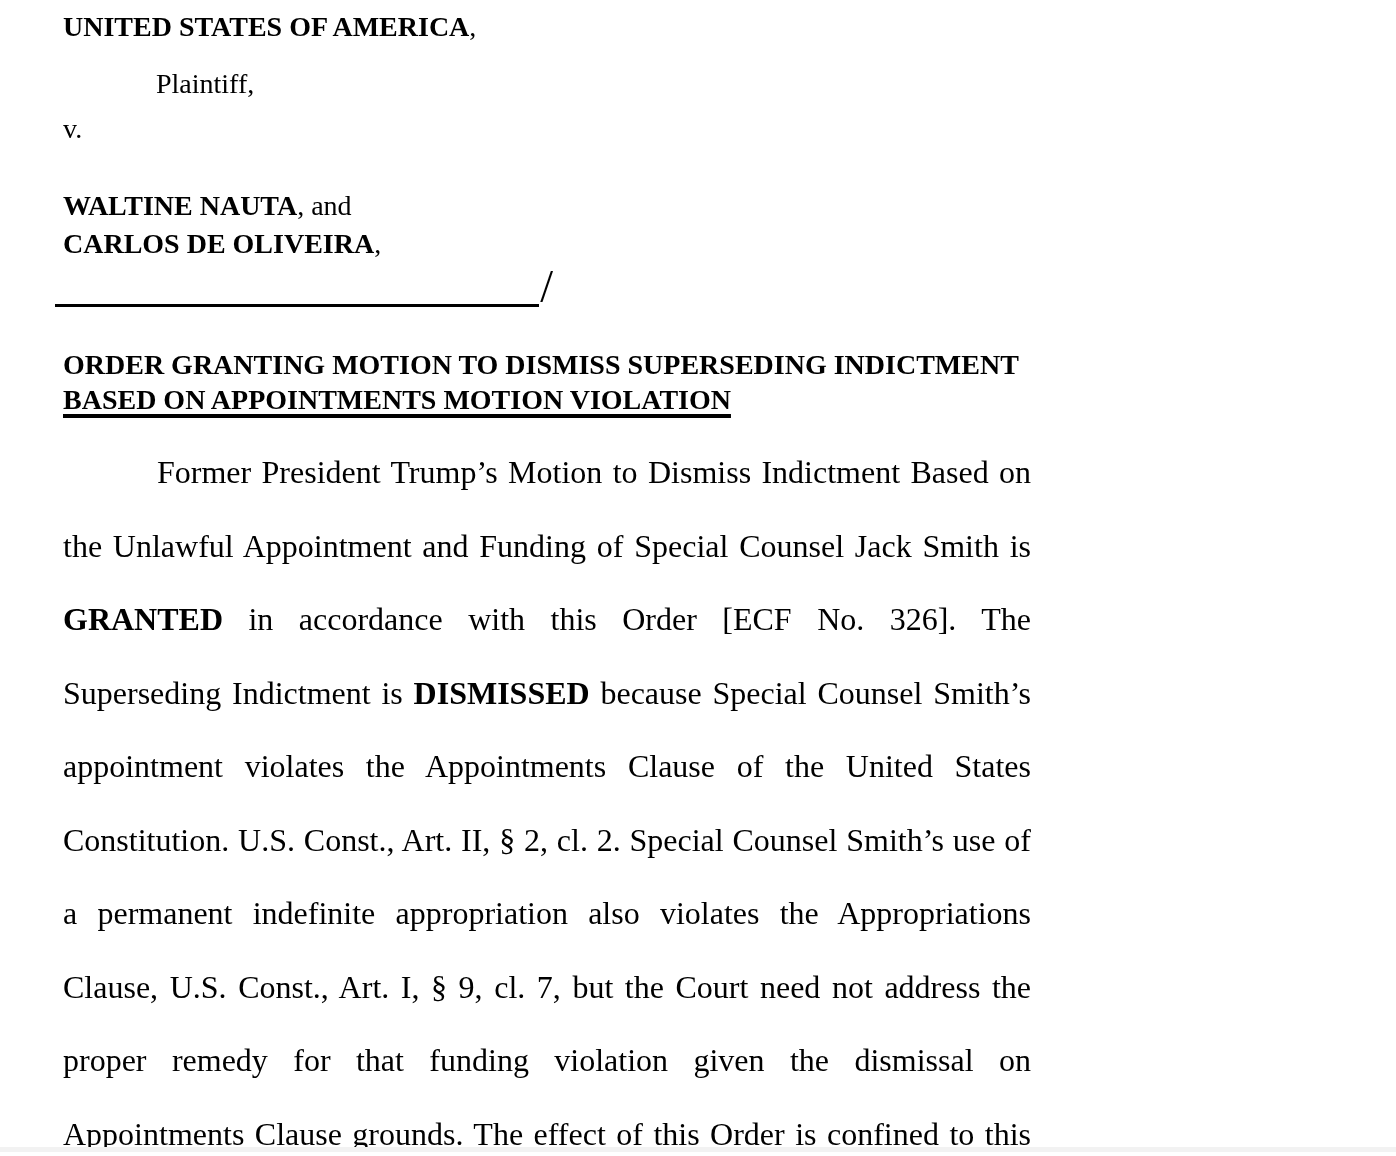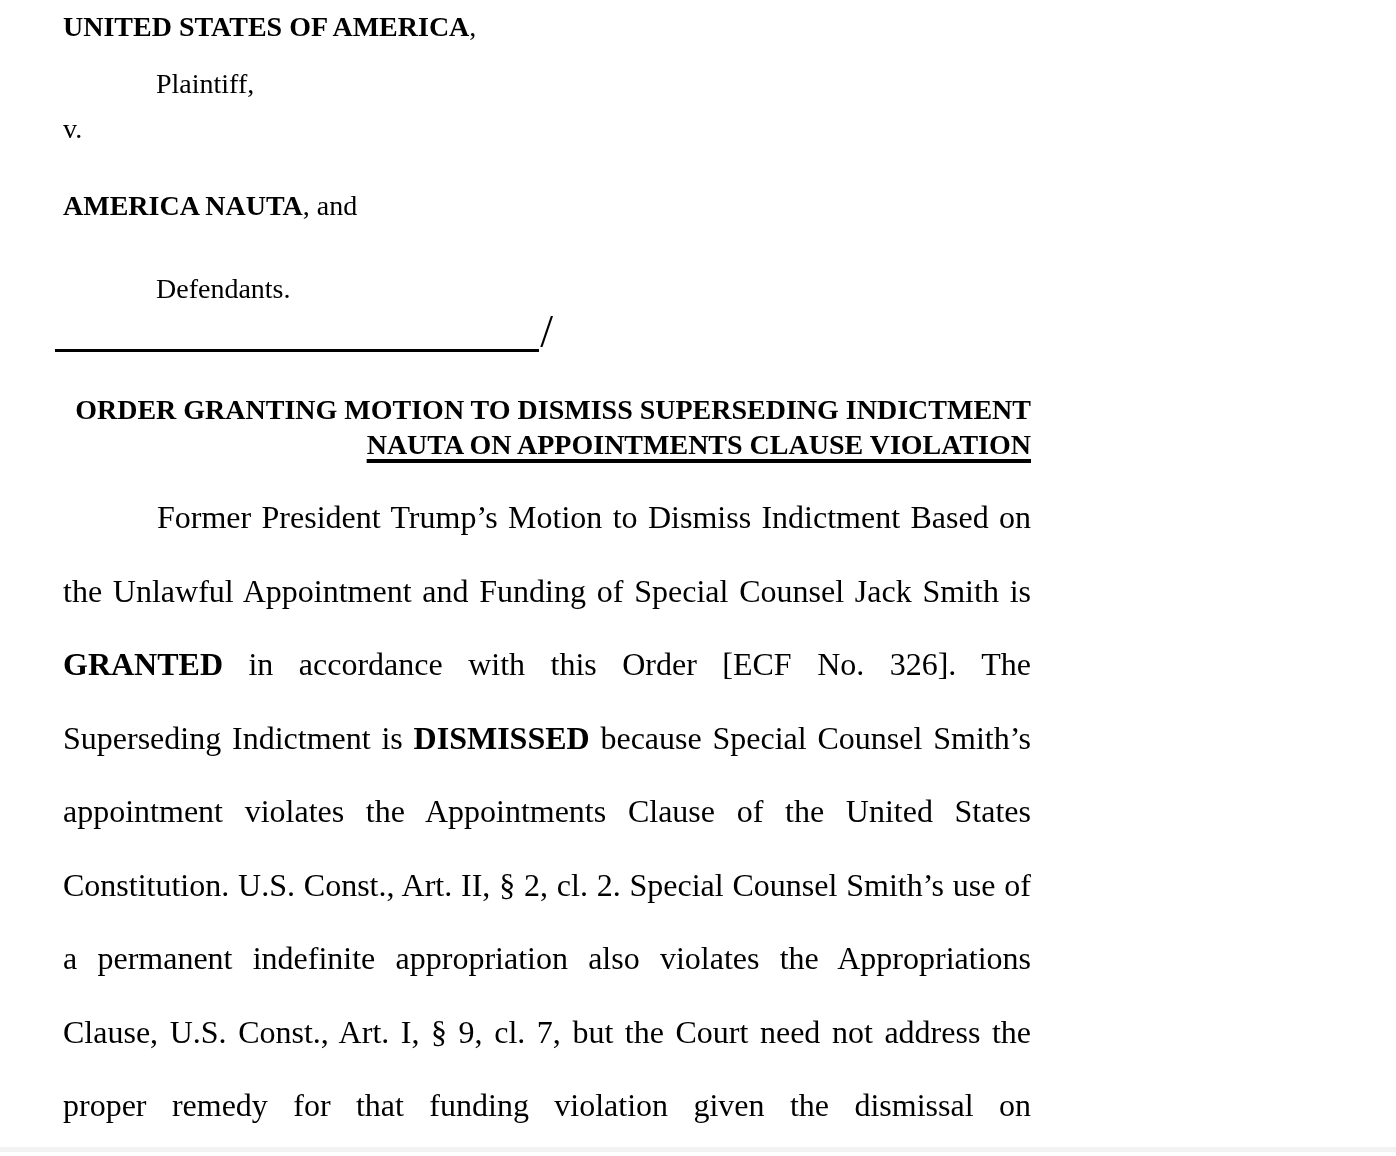--- a/index.html
+++ b/index.html
@@ -42,21 +42,21 @@
   .caption-slash {
     position: absolute;
     right: -14px;
     bottom: -6px;
     font-size: 46px;
     line-height: 1;
     font-weight: normal;
   }
   .order-title {
     margin-top: 40px;
-    text-align: right;
+    text-align: left;
     font-weight: bold;
     font-size: 28px;
     line-height: 35px;
   }
   .order-title .underlined {
     text-decoration: underline;
     text-decoration-thickness: 3.5px;
     text-underline-offset: 5px;
   }
   .body-paragraph {
@@ -85,34 +85,36 @@
     <div class="party-line">
       <span class="bold">UNITED STATES OF AMERICA</span><span>,</span>
     </div>
 
     <div class="role-line plaintiff-role">Plaintiff,</div>
 
     <div class="versus-line">v.</div>
 
     <div class="defendants-block">
       <div class="party-line">
-        <span class="bold">AMERICA NAUTA</span><span>, and</span>
+        <span class="bold">WALTINE NAUTA</span><span>, and</span>
+      </div>
+      <div class="party-line">
+        <span class="bold">CARLOS DE OLIVEIRA</span><span>,</span>
       </div>
     </div>
 
-    <div class="role-line defendants-role">Defendants.</div>
 
     <div class="caption-rule">
       <span class="caption-slash">/</span>
     </div>
 
   </div>
 
   <div class="order-title">
     <div>ORDER GRANTING MOTION TO DISMISS SUPERSEDING INDICTMENT</div>
-    <div class="underlined">NAUTA ON APPOINTMENTS CLAUSE VIOLATION</div>
+    <div class="underlined">BASED ON APPOINTMENTS MOTION VIOLATION</div>
   </div>
 
   <p class="body-paragraph"><span>Former President Trump’s Motion to Dismiss Indictment Based on the Unlawful Appointment and Funding of Special Counsel Jack Smith is </span><span class="bold">GRANTED</span><span> in accordance with this Order [ECF No. 326].  The Superseding Indictment is </span><span class="bold">DISMISSED</span><span> because Special Counsel Smith’s appointment violates the Appointments Clause of the United States Constitution.  U.S. Const., Art. II, § 2, cl. 2.  Special Counsel Smith’s use of a permanent indefinite appropriation also violates the Appropriations Clause, U.S. Const., Art. I, § 9, cl. 7, but the Court need not address the proper remedy for that funding violation given the dismissal on Appointments Clause grounds.  The effect of this Order is confined to this proceeding.</span></p>
 
   <div class="bottom-edge"></div>
 
 </div>
 
 </body></html>

